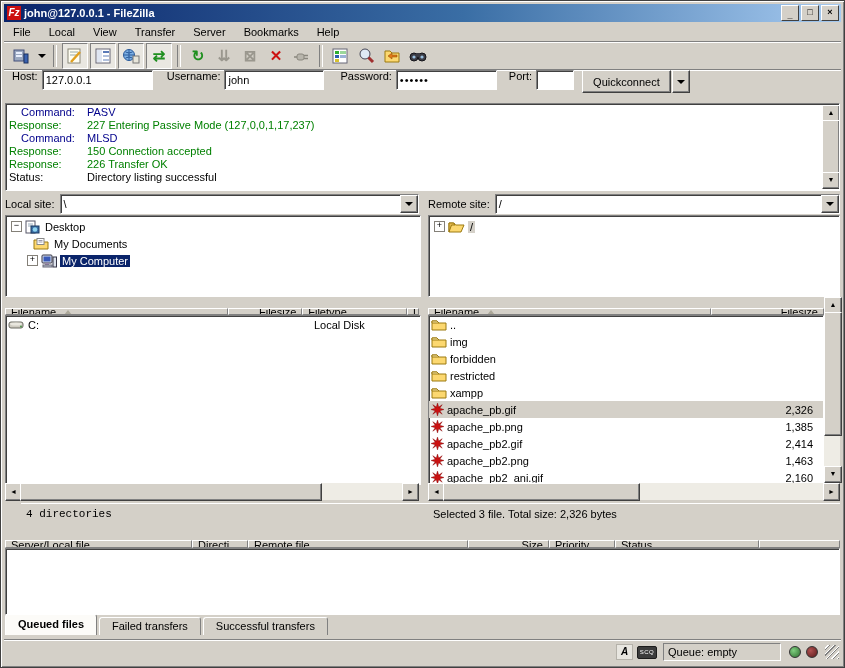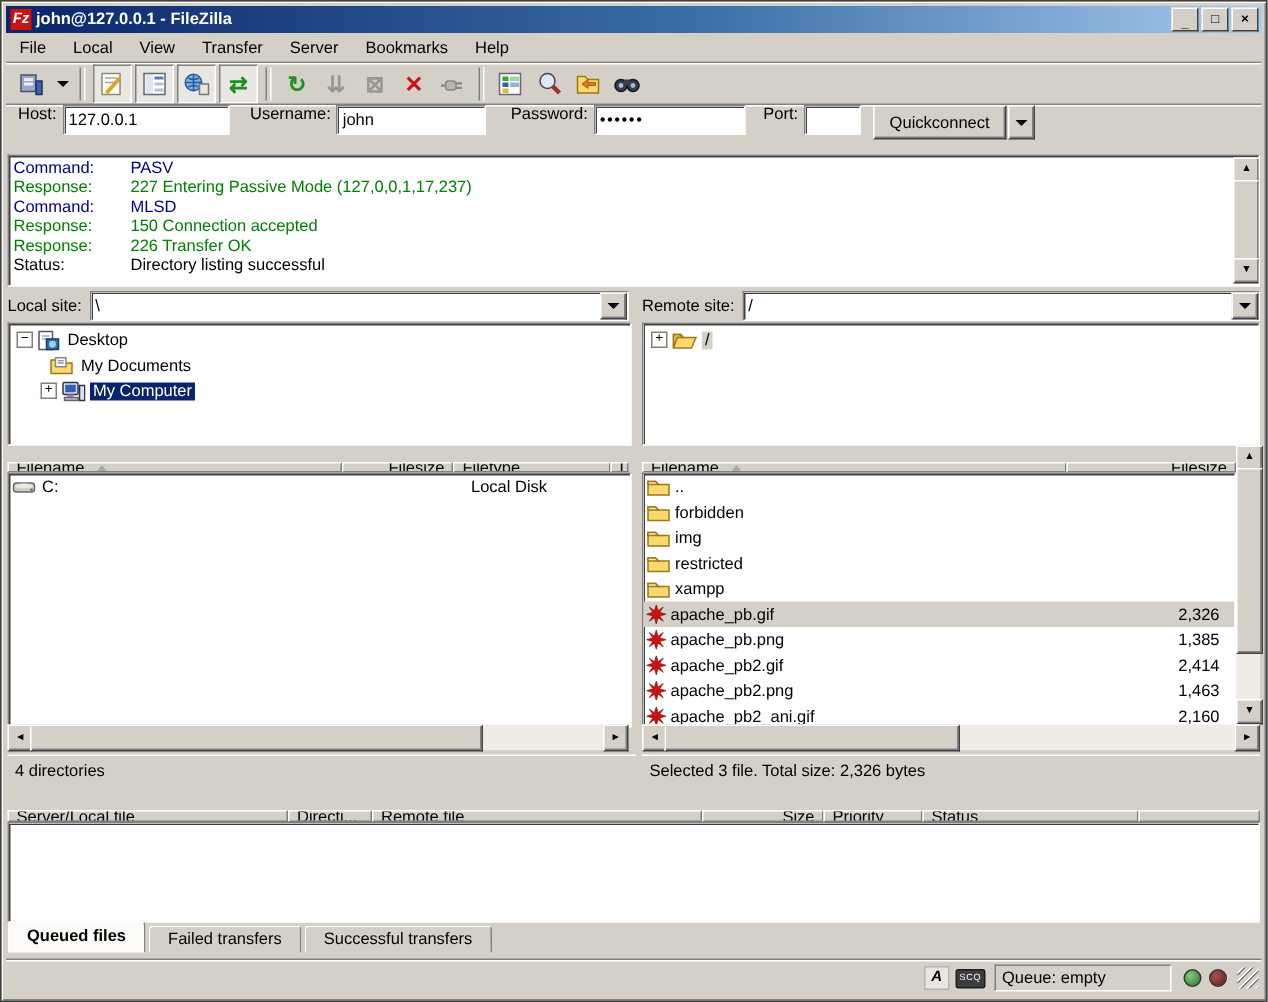--- a/index.html
+++ b/index.html
@@ -44,21 +44,21 @@
     box-shadow:inset -1px -1px 0 #808080, inset 1px 1px 0 #d4d0c8;background:#d4d0c8;}
   .qdrop{width:16px;height:21px;display:flex;align-items:center;justify-content:center;
     border:1px solid;border-color:#fff #404040 #404040 #fff;
     box-shadow:inset -1px -1px 0 #808080;background:#d4d0c8;margin-left:1px;}
   
   .logpane{left:4px;top:102px;right:4px;height:86px;background:#fff;
     border:1px solid;border-color:#808080 #fff #fff #808080;box-shadow:inset 1px 1px 0 #404040;
     overflow:hidden;}
   .logline{display:flex;line-height:13px;white-space:nowrap;}
   .loglabel{width:78px;padding-left:3px;flex:none;}
-  .log-command{color:#00008b;}
+  .log-command{color:#00008b;text-align:center;}
   .log-response{color:#008000;}
   .log-status{color:#000;}
   .vscroll{position:absolute;top:1px;right:1px;bottom:1px;width:16px;background:#eeece5;}
   .sbtn{position:absolute;width:16px;height:15px;font-size:7px;line-height:14px;text-align:center;
     border:1px solid;border-color:#fff #404040 #404040 #fff;background:#d4d0c8;
     box-shadow:inset -1px -1px 0 #808080;}
   .sthumb{position:absolute;background:#d4d0c8;border:1px solid;border-color:#fff #404040 #404040 #fff;
     box-shadow:inset -1px -1px 0 #808080;}
   
   .sitebar{top:192px;height:21px;display:flex;align-items:center;}
@@ -430,33 +430,33 @@
       <span class="cellsize" style="width:100px;"></span>
     </div>
     <div class="listrow">
       <span class="cellname" style="flex:1;">
           <span class="ticon">
             <svg width="16" height="13">
               <path d="M1 3h5l2 2h7v7H1z" fill="#fcd870" stroke="#9c7a10"></path>
               <path d="M1 5h7L6 3H1z" fill="#ffeeb0" stroke="#9c7a10"></path>
             </svg>
           </span>
-          <span>forbidden</span>
+          <span>img</span>
         </span>
       <span class="cellsize" style="width:100px;"></span>
     </div>
     <div class="listrow">
       <span class="cellname" style="flex:1;">
           <span class="ticon">
             <svg width="16" height="13">
               <path d="M1 3h5l2 2h7v7H1z" fill="#fcd870" stroke="#9c7a10"></path>
               <path d="M1 5h7L6 3H1z" fill="#ffeeb0" stroke="#9c7a10"></path>
             </svg>
           </span>
-          <span>img</span>
+          <span>forbidden</span>
         </span>
       <span class="cellsize" style="width:100px;"></span>
     </div>
     <div class="listrow">
       <span class="cellname" style="flex:1;">
           <span class="ticon">
             <svg width="16" height="13">
               <path d="M1 3h5l2 2h7v7H1z" fill="#fcd870" stroke="#9c7a10"></path>
               <path d="M1 5h7L6 3H1z" fill="#ffeeb0" stroke="#9c7a10"></path>
             </svg>
@@ -545,21 +545,21 @@
     <div class="sthumb" style="left:15px;top:0;width:300px;height:16px;"></div>
     <div class="sbtn" style="right:0;top:0;width:15px;height:16px;line-height:15px;">►</div>
   </div>
 
   <div class="hscroll" style="left:427px;top:482px;right:4px;">
     <div class="sbtn" style="left:0;top:0;width:15px;height:16px;line-height:15px;">◄</div>
     <div class="sthumb" style="left:15px;top:0;width:195px;height:16px;"></div>
     <div class="sbtn" style="right:0;top:0;width:15px;height:16px;line-height:15px;">►</div>
   </div>
 
-  <div class="statusbar2" style="left:4px;top:502px;width:414px;">4 directories</div>
+  <div class="statusbar2" style="left:20px;top:502px;width:414px;font-family:Liberation Mono, monospace;">4 directories</div>
   <div class="statusbar2" style="left:427px;top:502px;right:4px;">Selected 3 file. Total size: 2,326 bytes</div>
 
   <div class="abs queuehdr">
     <span class="hdrcell" style="width:187px;">
         <span>Server/Local file</span>
       </span>
     <span class="hdrcell" style="width:56px;">
         <span>Directi...</span>
       </span>
     <span class="hdrcell" style="width:220px;">

